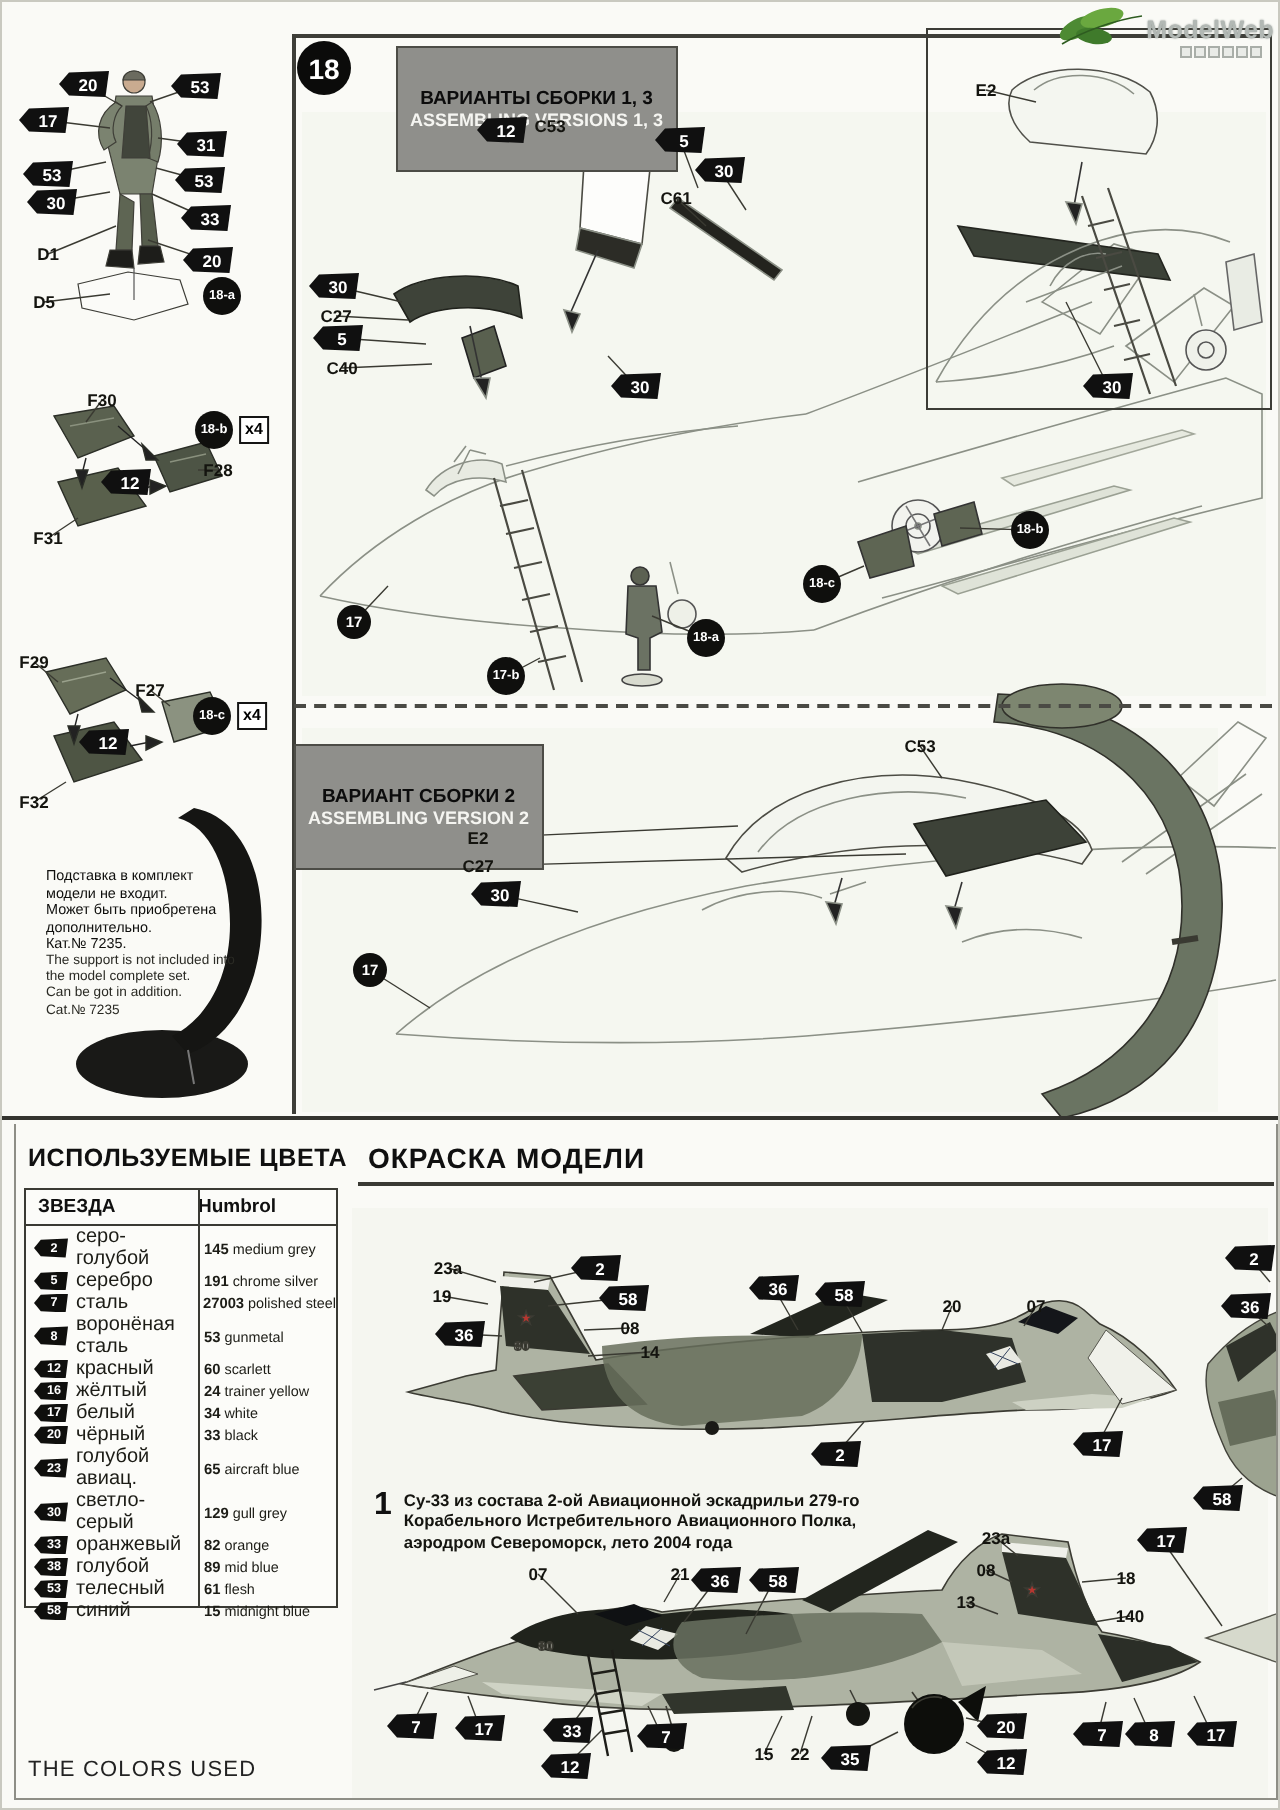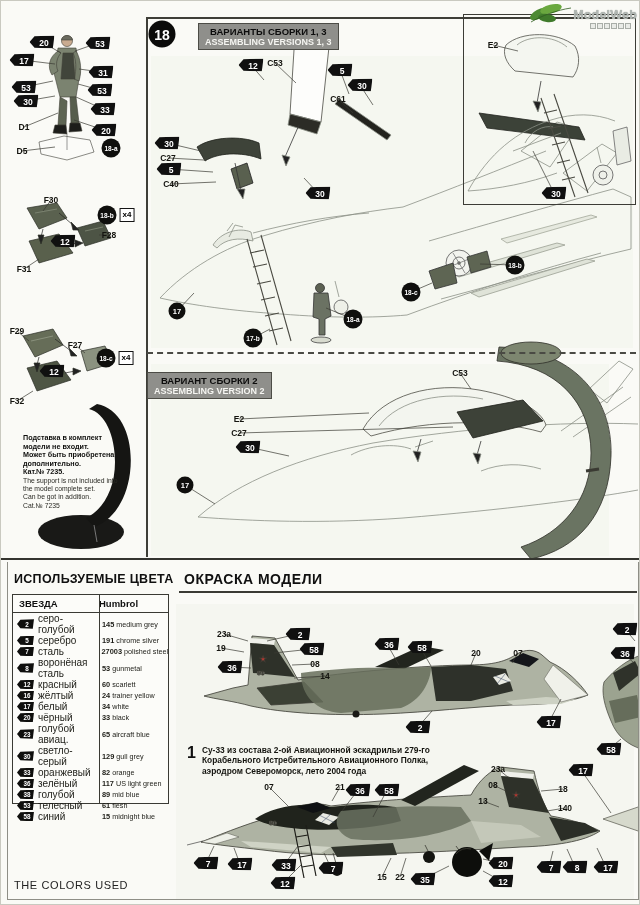--- a/index.html
+++ b/index.html
@@ -23,21 +23,21 @@
         color:#fff;font-size:14px;font-weight:bold;display:flex;align-items:center;
         justify-content:center;transform:translate(-50%,-50%);z-index:6;}
   .plabel{position:absolute;font-size:8.5px;font-weight:bold;color:#14140f;
         transform:translate(-50%,-50%);z-index:6;white-space:nowrap;}
   .xbox{position:absolute;border:1.3px solid #141414;background:#fff;font-size:8px;
         font-weight:bold;padding:0 2px;height:12px;line-height:12px;
         transform:translate(-50%,-50%);z-index:6;}
 
   
   .hdrbox{position:absolute;background:#8f8f8b;border:1px solid #4c4c46;text-align:center;
-        padding:2px 6px;z-index:5;}
+        padding:20px 6px;z-index:5;}
   .hdr-ru{font-size:9.5px;font-weight:bold;color:#0c0c0c;white-space:nowrap;}
   .hdr-en{font-size:9px;font-weight:bold;color:#f5f5f1;white-space:nowrap;}
   #hdr-v13{left:197px;top:22px;}
   #hdr-v2{left:146px;top:371px;}
 
   
   .vline{position:absolute;left:145px;top:16px;width:1.5px;height:540px;background:#3e3e38;z-index:4;}
   .htop{position:absolute;left:145px;top:16px;width:490px;height:1.5px;background:#3e3e38;z-index:4;}
   .dashline{position:absolute;left:146px;top:351px;width:489px;border-top:2px dashed #4a4a44;z-index:4;}
   .inset-box{position:absolute;left:462px;top:13px;width:171px;height:189px;border:1.5px solid #3c3c36;z-index:4;}
@@ -67,21 +67,21 @@
   
   #paint-title{position:absolute;left:183px;top:570px;font-size:14px;font-weight:bold;
         letter-spacing:.5px;color:#101010;z-index:5;}
   #paint-underline{position:absolute;left:178px;top:590px;width:458px;height:2px;background:#3a3a34;z-index:5;}
   #caption{position:absolute;left:186px;top:744px;z-index:5;display:flex;}
   #caption-num{font-size:16px;font-weight:bold;color:#101010;margin-right:6px;line-height:16px;}
   .cap-line{font-size:8.4px;font-weight:bold;line-height:10.4px;color:#14140f;white-space:nowrap;}
 
   
   #stand-note{position:absolute;left:22px;top:433px;width:115px;z-index:5;}
-  .sn-ru{font-size:7.2px;font-weight:bold;line-height:8.6px;color:#0f0f0d;white-space:nowrap;}
+  .sn-ru{font-size:7.2px;font-weight:normal;line-height:8.6px;color:#0f0f0d;white-space:nowrap;}
   .sn-en{font-size:6.8px;line-height:8.2px;color:#2a2a24;white-space:nowrap;}
 
   
   #watermark{position:absolute;right:2px;top:1px;z-index:8;display:flex;align-items:flex-start;}
   #wm-text{font-size:12.5px;font-weight:bold;color:#b2b8b4;text-shadow:0 0 1px #7f8783;letter-spacing:.2px;margin-top:6px;}
   #wm-grid{position:absolute;right:6px;top:21px;display:flex;}
   #wm-grid i{width:4px;height:4px;border:1px solid #a9aea8;background:#e9ebe7;margin-left:1px;}
 </style>
 </head>
 <body>
@@ -449,25 +449,20 @@
         </div>
         <div class="crow">
           <span class="zflag">30</span>
           <span class="zname">светло-серый</span>
           <span class="hcell"><b>129</b> gull grey</span>
         </div>
         <div class="crow">
           <span class="zflag">33</span>
           <span class="zname">оранжевый</span>
           <span class="hcell"><b>82</b> orange</span>
-        </div>
-        <div class="crow">
-          <span class="zflag">36</span>
-          <span class="zname">зелёный</span>
-          <span class="hcell"><b>117</b> US light green</span>
         </div>
         <div class="crow">
           <span class="zflag">38</span>
           <span class="zname">голубой</span>
           <span class="hcell"><b>89</b> mid blue</span>
         </div>
         <div class="crow">
           <span class="zflag">53</span>
           <span class="zname">телесный</span>
           <span class="hcell"><b>61</b> flesh</span>

